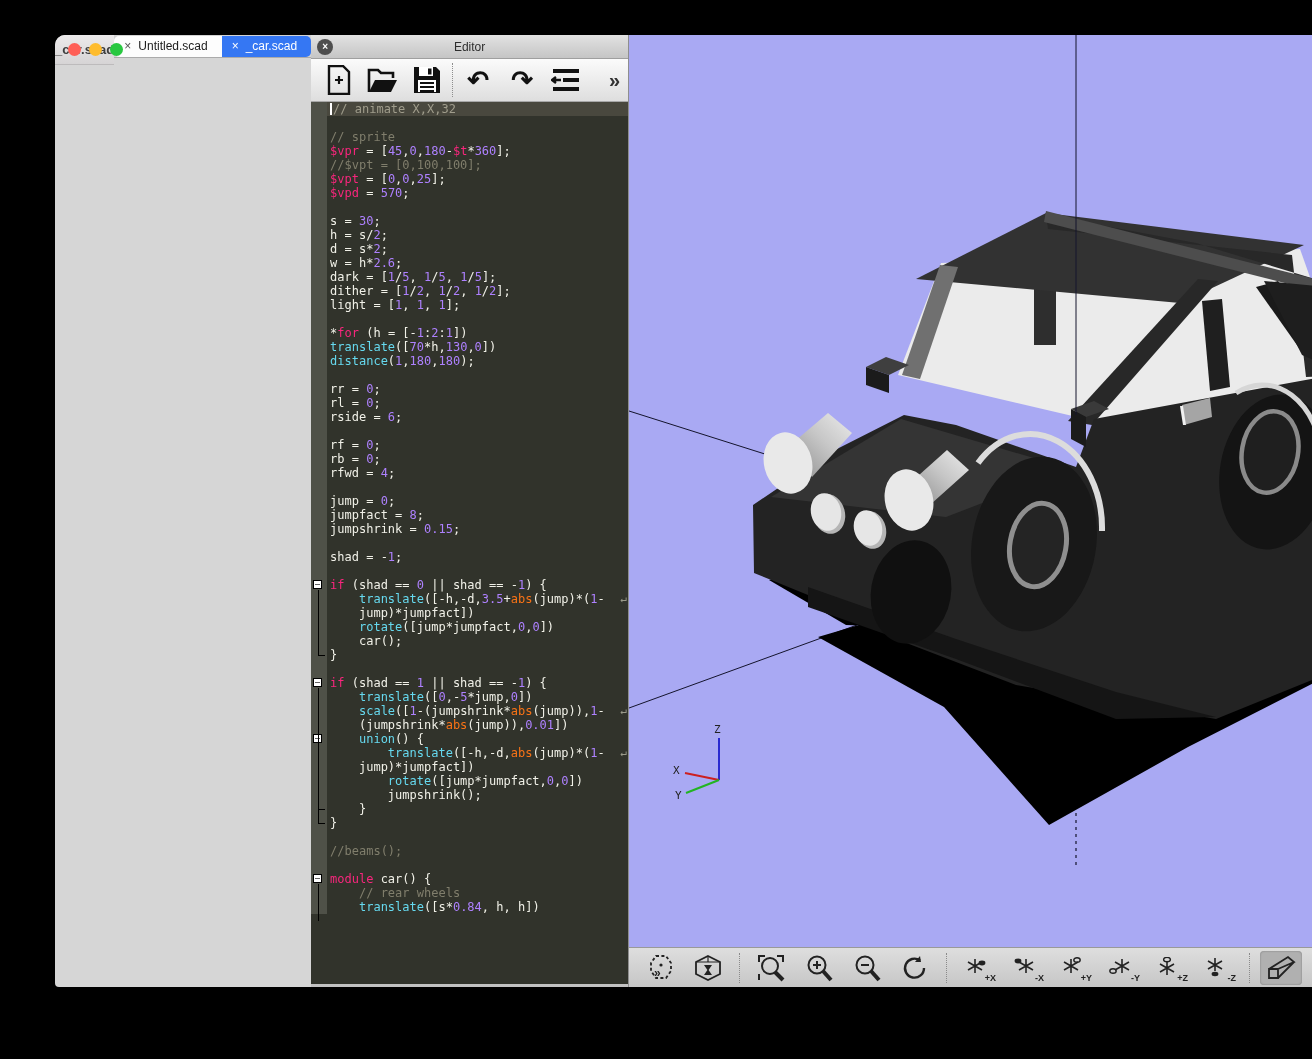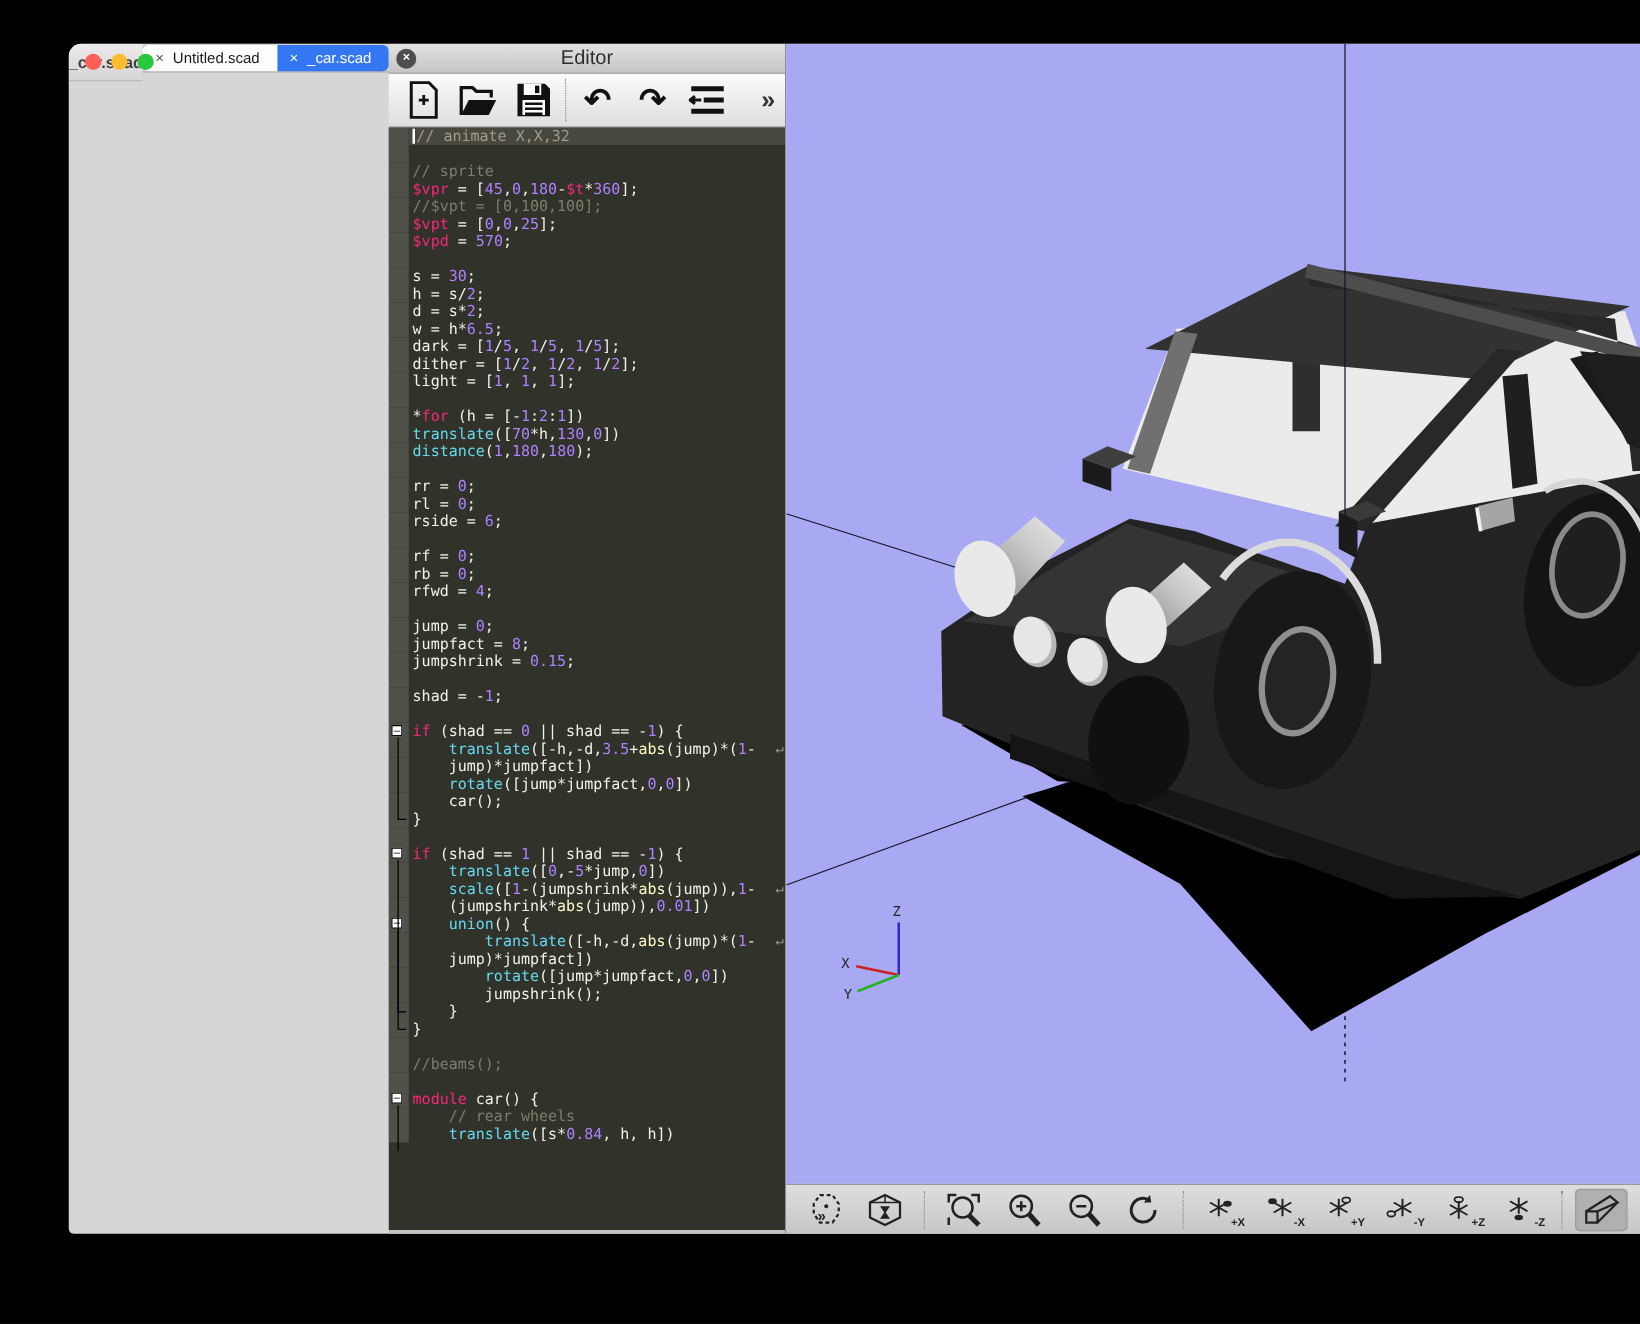--- a/index.html
+++ b/index.html
@@ -21,21 +21,21 @@
   .tab .x{font-size:12px;line-height:1;}
   .tab.inactive{background:#fdfdfd;color:#1b1b1b;border-radius:5px 0 0 5px;}
   .tab.inactive .x{color:#555;}
   .tab.active{background:#3577f3;color:#fff;border-radius:0 5px 5px 0;}
   .tab.active .x{color:#fff;}
   
   .content{flex:1 1 auto;display:flex;min-height:0;}
   .editor-col{width:318px;flex:0 0 318px;display:flex;flex-direction:column;border-right:1px solid #8e8e8e;min-height:0;}
   .panel-head{height:24px;flex:0 0 24px;background:linear-gradient(#e2e2e2,#c5c5c5);
     border-bottom:1px solid #9f9f9f;position:relative;display:flex;align-items:center;justify-content:center;}
-  .panel-head .ttl{font-size:16px;color:#2e2e2e;}
+  .panel-head .ttl{font-size:12px;color:#2e2e2e;}
   .panel-close{position:absolute;left:6px;top:4px;width:16px;height:16px;border-radius:50%;background:#4e4e4e;
     color:#fff;font-size:10px;line-height:16px;text-align:center;font-weight:700;}
   .ed-toolbar{height:43px;flex:0 0 43px;background:linear-gradient(#fbfbfb,#dedede);
     display:flex;align-items:center;padding:0 6px;border-bottom:1px solid #a8a8a8;}
   .ed-btn{width:44px;height:38px;display:flex;align-items:center;justify-content:center;color:#111;}
   .ed-btn svg{display:block;}
   .ed-sep{width:1px;height:34px;border-left:1px dotted #8d8d8d;margin:0 3px;}
   .glyph-btn{font-size:26px;font-weight:700;color:#111;line-height:1;}
   .ovf{margin-left:auto;font-size:20px;color:#333;font-weight:700;padding-right:2px;}
   
@@ -45,21 +45,21 @@
   .cl{height:14px;line-height:14px;white-space:pre;position:relative;color:#f1f1e8;}
   .cl .gut{position:absolute;left:0;top:0;width:16px;height:14px;background:#4f5148;}
   .cl .gut .fm{position:absolute;left:2px;top:2px;width:9px;height:9px;background:#fff;border:1px solid #000;
     color:#000;font-size:9px;line-height:7px;text-align:center;font-family:"Liberation Sans",sans-serif;}
   .cl .txt{position:absolute;left:16px;top:0;padding-left:3px;right:0;}
   .cl.hl .txt{background:#49483e;}
   .cl.hl .tok{color:#a09d8c !important;}
   .caret{display:inline-block;width:2px;height:12px;background:#fff;vertical-align:-2px;margin-right:1px;}
   .wrapm{position:absolute;right:1px;top:0;color:#9a9a8a;font-size:11px;}
   .tok.c{color:#807e6c;} .tok.p{color:#f9267d;} .tok.n{color:#ae81ff;}
-  .tok.f{color:#66d9ef;} .tok.g{color:#fef9c3;} .tok.w{color:#f1f1e8;}
+  .tok.f{color:#66d9ef;} .tok.g{color:#f97316;} .tok.w{color:#f1f1e8;}
   .fold-v{position:absolute;left:7px;width:1px;background:#000;}
   .fold-h{position:absolute;left:7px;height:1px;width:7px;background:#000;}
   
   .vp-col{flex:1 1 auto;display:flex;flex-direction:column;min-width:0;}
   .viewport{flex:1 1 auto;position:relative;background:#a9a9f3;overflow:hidden;}
   .viewport svg{position:absolute;left:0;top:0;}
   
   .vtoolbar{height:40px;flex:0 0 40px;background:linear-gradient(#dedede,#c6c6c6);
     border-top:1px solid #999;display:flex;align-items:center;padding:0 10px;gap:6px;}
   .vbtn{width:42px;height:34px;border-radius:4px;display:flex;align-items:center;justify-content:center;position:relative;color:#222;}
@@ -147,21 +147,21 @@
             <div class="cl"><span class="gut"></span><span class="txt"></span></div>
             <div class="cl"><span class="gut"></span><span class="txt"><span class="tok c">// sprite</span></span></div>
             <div class="cl"><span class="gut"></span><span class="txt"><span class="tok p">$vpr</span><span class="tok w"> = [</span><span class="tok n">45</span><span class="tok w">,</span><span class="tok n">0</span><span class="tok w">,</span><span class="tok n">180</span><span class="tok w">-</span><span class="tok p">$t</span><span class="tok w">*</span><span class="tok n">360</span><span class="tok w">];</span></span></div>
             <div class="cl"><span class="gut"></span><span class="txt"><span class="tok c">//$vpt = [0,100,100];</span></span></div>
             <div class="cl"><span class="gut"></span><span class="txt"><span class="tok p">$vpt</span><span class="tok w"> = [</span><span class="tok n">0</span><span class="tok w">,</span><span class="tok n">0</span><span class="tok w">,</span><span class="tok n">25</span><span class="tok w">];</span></span></div>
             <div class="cl"><span class="gut"></span><span class="txt"><span class="tok p">$vpd</span><span class="tok w"> = </span><span class="tok n">570</span><span class="tok w">;</span></span></div>
             <div class="cl"><span class="gut"></span><span class="txt"></span></div>
             <div class="cl"><span class="gut"></span><span class="txt"><span class="tok w">s = </span><span class="tok n">30</span><span class="tok w">;</span></span></div>
             <div class="cl"><span class="gut"></span><span class="txt"><span class="tok w">h = s/</span><span class="tok n">2</span><span class="tok w">;</span></span></div>
             <div class="cl"><span class="gut"></span><span class="txt"><span class="tok w">d = s*</span><span class="tok n">2</span><span class="tok w">;</span></span></div>
-            <div class="cl"><span class="gut"></span><span class="txt"><span class="tok w">w = h*</span><span class="tok n">6.5</span><span class="tok w">;</span></span></div>
+            <div class="cl"><span class="gut"></span><span class="txt"><span class="tok w">w = h*</span><span class="tok n">2.6</span><span class="tok w">;</span></span></div>
             <div class="cl"><span class="gut"></span><span class="txt"><span class="tok w">dark = [</span><span class="tok n">1</span><span class="tok w">/</span><span class="tok n">5</span><span class="tok w">, </span><span class="tok n">1</span><span class="tok w">/</span><span class="tok n">5</span><span class="tok w">, </span><span class="tok n">1</span><span class="tok w">/</span><span class="tok n">5</span><span class="tok w">];</span></span></div>
             <div class="cl"><span class="gut"></span><span class="txt"><span class="tok w">dither = [</span><span class="tok n">1</span><span class="tok w">/</span><span class="tok n">2</span><span class="tok w">, </span><span class="tok n">1</span><span class="tok w">/</span><span class="tok n">2</span><span class="tok w">, </span><span class="tok n">1</span><span class="tok w">/</span><span class="tok n">2</span><span class="tok w">];</span></span></div>
             <div class="cl"><span class="gut"></span><span class="txt"><span class="tok w">light = [</span><span class="tok n">1</span><span class="tok w">, </span><span class="tok n">1</span><span class="tok w">, </span><span class="tok n">1</span><span class="tok w">];</span></span></div>
             <div class="cl"><span class="gut"></span><span class="txt"></span></div>
             <div class="cl"><span class="gut"></span><span class="txt"><span class="tok w">*</span><span class="tok p">for</span><span class="tok w"> (h = [-</span><span class="tok n">1</span><span class="tok w">:</span><span class="tok n">2</span><span class="tok w">:</span><span class="tok n">1</span><span class="tok w">])</span></span></div>
             <div class="cl"><span class="gut"></span><span class="txt"><span class="tok f">translate</span><span class="tok w">([</span><span class="tok n">70</span><span class="tok w">*h,</span><span class="tok n">130</span><span class="tok w">,</span><span class="tok n">0</span><span class="tok w">])</span></span></div>
             <div class="cl"><span class="gut"></span><span class="txt"><span class="tok f">distance</span><span class="tok w">(</span><span class="tok n">1</span><span class="tok w">,</span><span class="tok n">180</span><span class="tok w">,</span><span class="tok n">180</span><span class="tok w">);</span></span></div>
             <div class="cl"><span class="gut"></span><span class="txt"></span></div>
             <div class="cl"><span class="gut"></span><span class="txt"><span class="tok w">rr = </span><span class="tok n">0</span><span class="tok w">;</span></span></div>
             <div class="cl"><span class="gut"></span><span class="txt"><span class="tok w">rl = </span><span class="tok n">0</span><span class="tok w">;</span></span></div>

